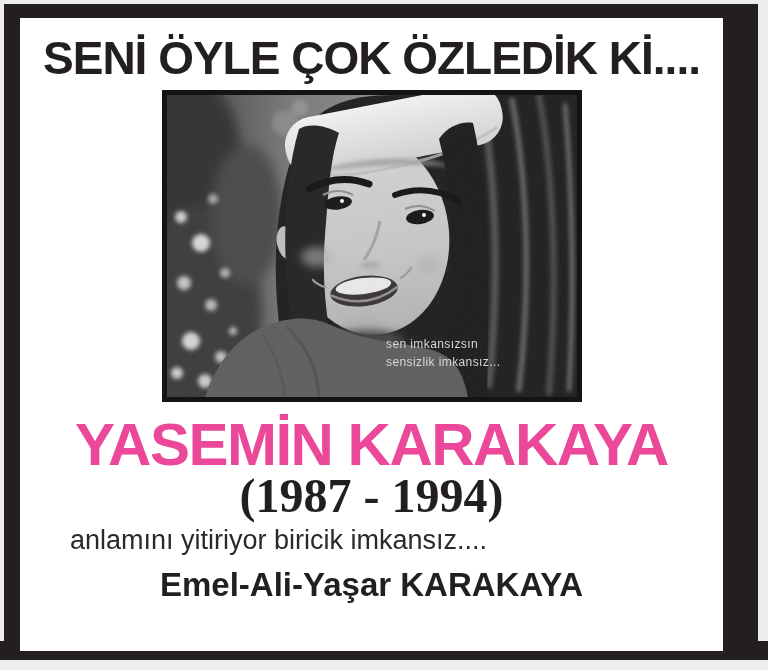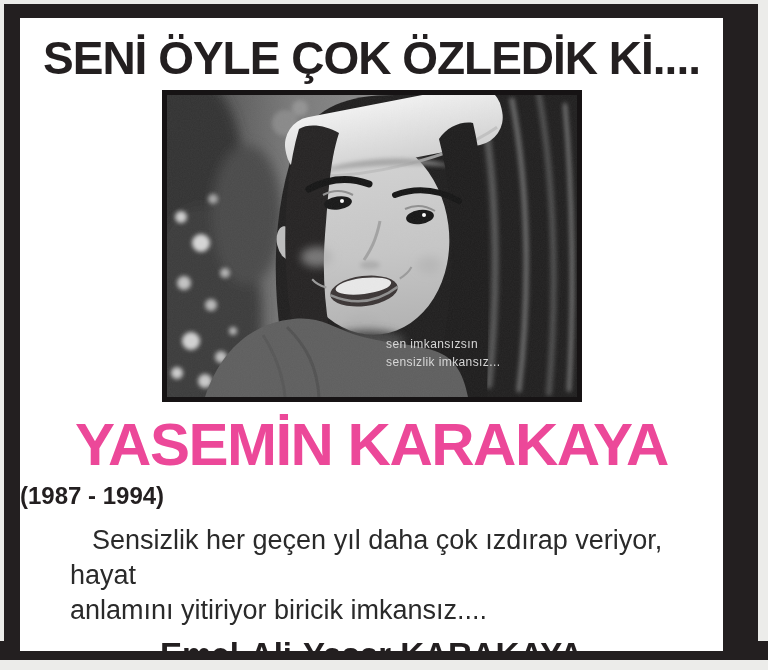--- a/index.html
+++ b/index.html
@@ -58,25 +58,26 @@
     text-align: center;
     font-weight: bold;
     font-size: 60px;
     line-height: 60px;
     letter-spacing: -1.5px;
     color: #ec4899;
     white-space: nowrap;
   }
   .years-line {
     margin-top: 2px;
-    text-align: left;
-    font-weight: bold;
-    font-size: 24px;
+    text-align: center;
+    font-weight: bold;
+    font-size: 48px;
     line-height: 38px;
     color: #231f20;
+    font-family: Liberation Serif, serif;
   }
   .message {
     margin-top: 8px;
     padding-left: 50px;
     padding-right: 28px;
     font-size: 27px;
     line-height: 35px;
     color: #2a2a2a;
     text-align: left;
   }
@@ -229,20 +230,19 @@
         </g>
 
         <rect x="0" y="0" width="410" height="302" filter="url(#grain)"></rect>
       </svg>
     </div>
 
     <div class="name-line">YASEMİN KARAKAYA</div>
     <div class="years-line">(1987 - 1994)</div>
 
     <div class="message">
-      <div class="line1">Sensizlik her geçen yıl daha çok ızdırap veriyor, hayat</div>
       <div class="line2">anlamını yitiriyor biricik imkansız....</div>
     </div>
 
     <div class="signature-line">Emel-Ali-Yaşar KARAKAYA</div>
 
   </div>
 </div>
 
 </body></html>

